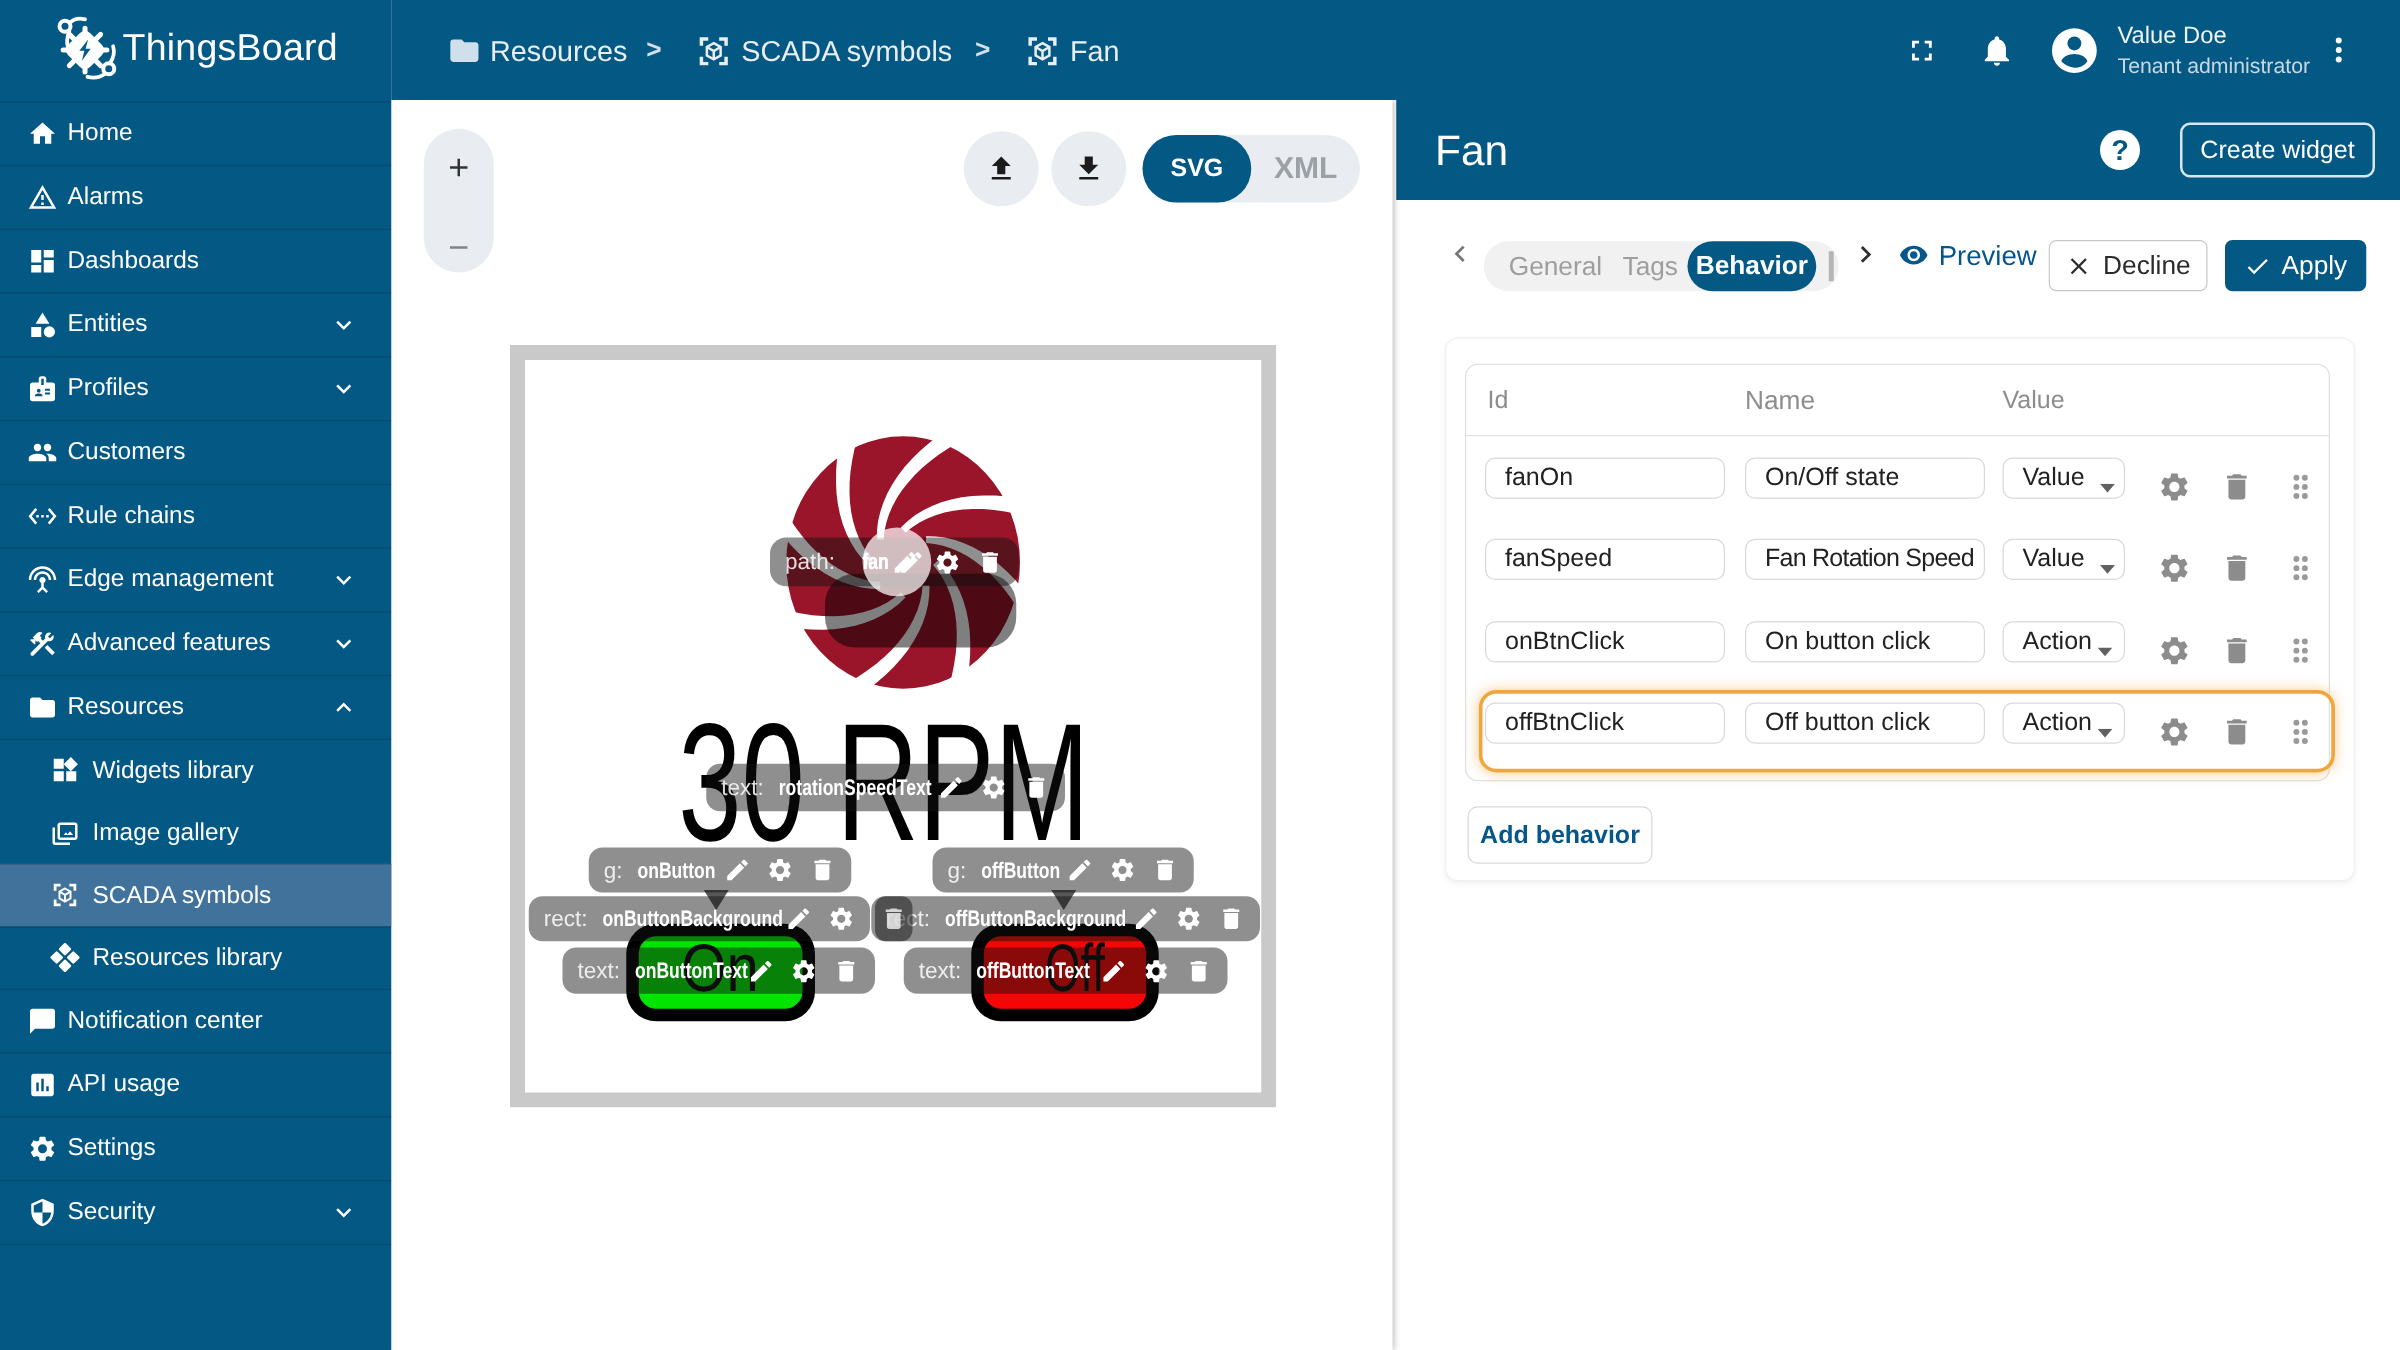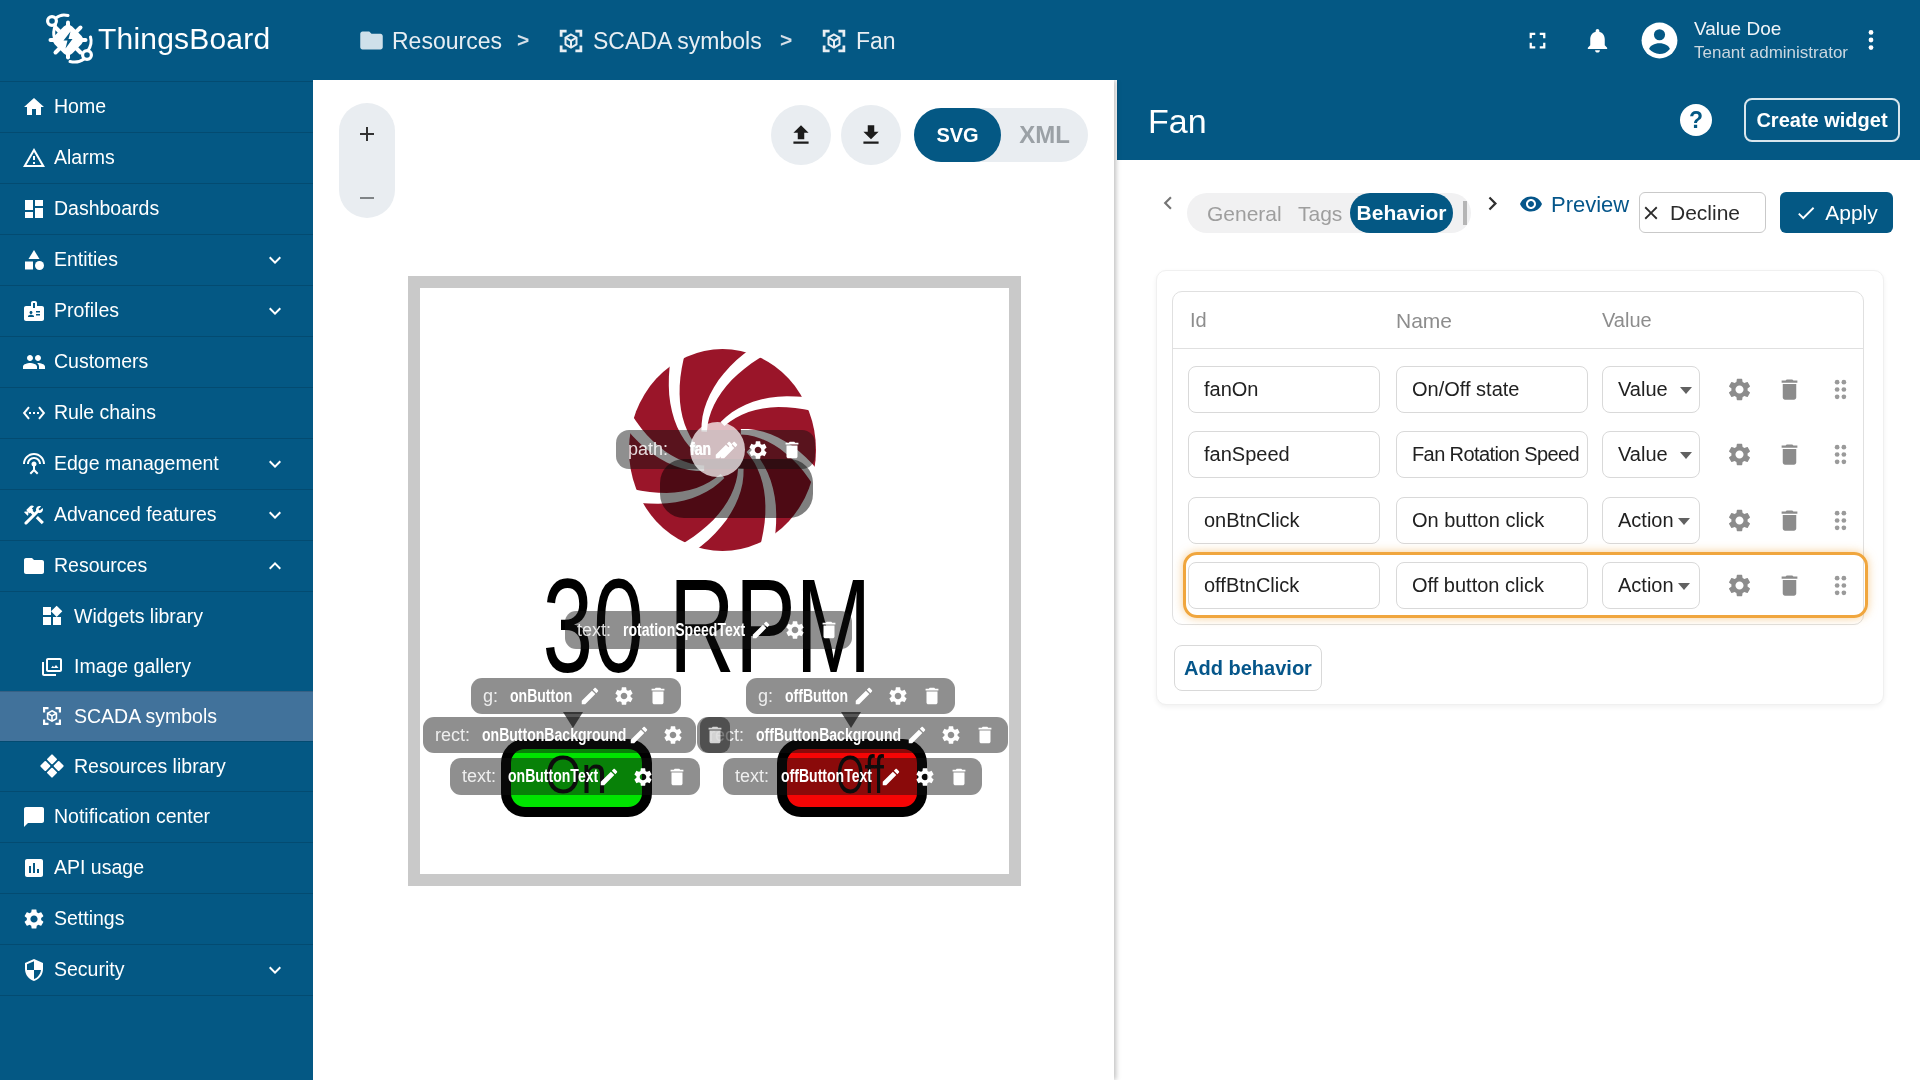--- a/index.html
+++ b/index.html
@@ -9,21 +9,21 @@
 .mi svg{width:24px;height:24px;margin-right:8px;flex:none}
 .sub{padding-left:40px;height:50px}
 .sub svg{margin-right:10px}
 .div{position:absolute;left:0;width:313px;height:1px;background:rgba(0,0,0,0.14)}
 .chev{position:absolute;right:18px;top:50%;margin-top:-12px}
 .pill{position:absolute;background:rgba(16,16,16,0.47);border-radius:11px;display:flex;align-items:center;color:rgba(255,255,255,0.85);font-size:18px;padding:0 12px;gap:12px;z-index:3}
 .pname{font-weight:700;font-size:18px;color:#fff;display:inline-block;transform:scaleX(0.78);transform-origin:left center;white-space:nowrap}
 .pic{width:22px;height:22px;position:absolute;top:50%;margin-top:-11px}
 #editor{position:absolute;left:313px;top:80px;width:801px;height:1000px;background:#fff;box-shadow:2px 0 5px rgba(0,0,0,0.25);z-index:2}
 #rpanel{position:absolute;left:1117px;top:80px;width:803px;height:1000px;background:#fff;z-index:1}
-.ibox{position:absolute;border:1px solid #d9d9d9;border-radius:8px;background:#fff;font-size:20px;color:#212121;display:flex;align-items:center;padding-left:15px;height:47px;white-space:nowrap}
+.ibox{position:absolute;border:1px solid #d9d9d9;border-radius:8px;background:#fff;font-size:20px;color:#212121;display:flex;align-items:center;padding-left:15px;height:33px;white-space:nowrap}
 .gico{position:absolute;width:27px;height:27px}
 </style></head><body>
 <div id="root">
 <div id="sidebar">
 <svg style="position:absolute;left:44px;top:12px" width="56" height="56" viewBox="0 0 56 56">
 <g transform="translate(24,28)">
 <g stroke="#fff" stroke-width="4" stroke-linecap="round">
             <line x1="0" y1="-10" x2="0" y2="-17.5"></line>
             <line x1="0" y1="10" x2="0" y2="17.5"></line>
             <line x1="-10" y1="0" x2="-17.5" y2="0"></line>
@@ -344,38 +344,38 @@
       </svg>
 <div style="position:absolute;left:377px;top:359px;z-index:5;color:#fff;font-weight:700;font-size:18px;transform:scaleX(0.78);transform-origin:left center">fan</div>
 </div>
 <div id="rpanel">
 <div style="position:absolute;left:0;top:0;width:803px;height:80px;background:#045884"></div>
 <div style="position:absolute;left:31px;top:22px;font-size:34px;color:#fff">Fan</div>
 <svg style="position:absolute;left:562px;top:23px" width="34" height="34" viewBox="0 0 34 34">
         <circle cx="17" cy="17" r="16" fill="#fff"></circle>
         <text x="17" y="25" text-anchor="middle" font-size="23" font-weight="bold" fill="#045884" font-family="Liberation Sans, sans-serif">?</text>
       </svg>
-<div style="position:absolute;left:627px;top:18px;width:156px;height:44px;border:2px solid rgba(255,255,255,0.85);border-radius:8px;color:#fff;font-size:20px;font-weight:700;display:flex;align-items:center;justify-content:center">Create widget</div>
+<div style="position:absolute;left:627px;top:18px;width:156px;height:44px;border:2px solid rgba(255,255,255,0.85);border-radius:8px;color:#fff;font-size:20px;font-weight:400;display:flex;align-items:center;justify-content:center">Create widget</div>
 <svg style="position:absolute;left:38px;top:110px" width="26" height="26" viewBox="0 0 24 24" fill="#757575">
         <path d="M15.41 7.41L14 6l-6 6 6 6 1.41-1.41L10.83 12z"></path>
       </svg>
 <div style="position:absolute;left:70px;top:113px;width:284px;height:40px;background:#f1f1f2;border-radius:20px;overflow:hidden">
         <div style="position:absolute;left:276px;top:8px;width:4px;height:24px;background:#b5b5b5"></div>
       </div>
 <div style="position:absolute;left:90px;top:122px;font-size:21px;color:#9e9e9e">General</div>
 <div style="position:absolute;left:181px;top:122px;font-size:21px;color:#9e9e9e">Tags</div>
 <div style="position:absolute;left:233px;top:113px;width:103px;height:40px;background:#045884;border-radius:20px;color:#fff;font-size:21px;font-weight:700;display:flex;align-items:center;justify-content:center">Behavior</div>
 <svg style="position:absolute;left:362px;top:110px" width="27" height="27" viewBox="0 0 24 24" fill="#2f2f2f">
         <path d="M10 6L8.59 7.41 13.17 12l-4.58 4.59L10 18l6-6z"></path>
       </svg>
 <svg style="position:absolute;left:400px;top:112px" width="28" height="24" viewBox="0 0 24 24" fill="#05568a">
         <path d="M12 4.5C7 4.5 2.73 7.61 1 12c1.73 4.39 6 7.5 11 7.5s9.27-3.11 11-7.5c-1.73-4.39-6-7.5-11-7.5zM12 17c-2.76 0-5-2.24-5-5s2.24-5 5-5 5 2.24 5 5-2.24 5-5 5zm0-8c-1.66 0-3 1.34-3 3s1.34 3 3 3 3-1.34 3-3-1.34-3-3-3z"></path>
       </svg>
 <div style="position:absolute;left:434px;top:112px;font-size:22px;font-weight:500;color:#05568a">Preview</div>
-<div style="position:absolute;left:522px;top:112px;width:127px;height:41px;border:1px solid #c9c9c9;border-radius:6px;background:#fff;display:flex;align-items:center;gap:8px;font-size:21px;font-weight:500;color:#2b2b2b"><svg width="22" height="22" viewBox="0 0 24 24" fill="#2b2b2b">
+<div style="position:absolute;left:522px;top:112px;width:127px;height:41px;border:1px solid #c9c9c9;border-radius:6px;background:#fff;display:flex;align-items:center;justify-content:center;gap:8px;font-size:21px;font-weight:500;color:#2b2b2b"><svg width="22" height="22" viewBox="0 0 24 24" fill="#2b2b2b">
           <path d="M19 6.41L17.59 5 12 10.59 6.41 5 5 6.41 10.59 12 5 17.59 6.41 19 12 13.41 17.59 19 19 17.59 13.41 12z"></path>
         </svg>Decline</div>
 <div style="position:absolute;left:663px;top:112px;width:113px;height:41px;border-radius:6px;background:#045884;display:flex;align-items:center;justify-content:center;gap:8px;font-size:21px;font-weight:500;color:#fff"><svg width="22" height="22" viewBox="0 0 24 24" fill="#fff">
           <path d="M9 16.17L4.83 12l-1.42 1.41L9 19 21 7l-1.41-1.41z"></path>
         </svg>Apply</div>
 <div style="position:absolute;left:39px;top:190px;width:728px;height:435px;background:#fff;border:1px solid #f0f0f0;border-radius:10px;box-shadow:0 2px 5px rgba(0,0,0,0.06)"></div>
 <div style="position:absolute;left:55px;top:211px;width:692px;height:334px;border:1px solid #e0e0e0;border-radius:10px;background:#fff"></div>
 <div style="position:absolute;left:73px;top:229px;font-size:20px;color:#8d8d8d">Id</div>
 <div style="position:absolute;left:279px;top:229px;font-size:21px;color:#8d8d8d">Name</div>
 <div style="position:absolute;left:485px;top:229px;font-size:20px;color:#8d8d8d">Value</div>

